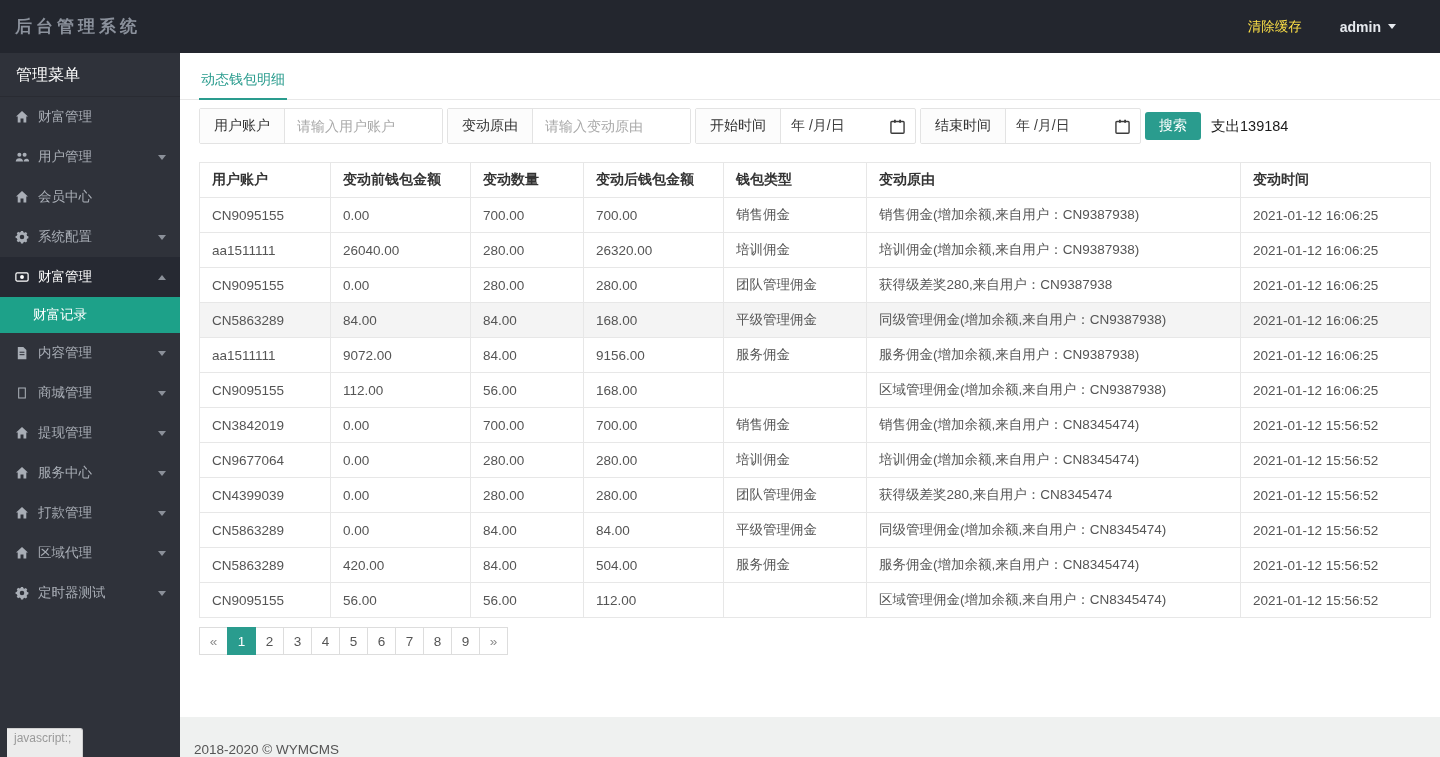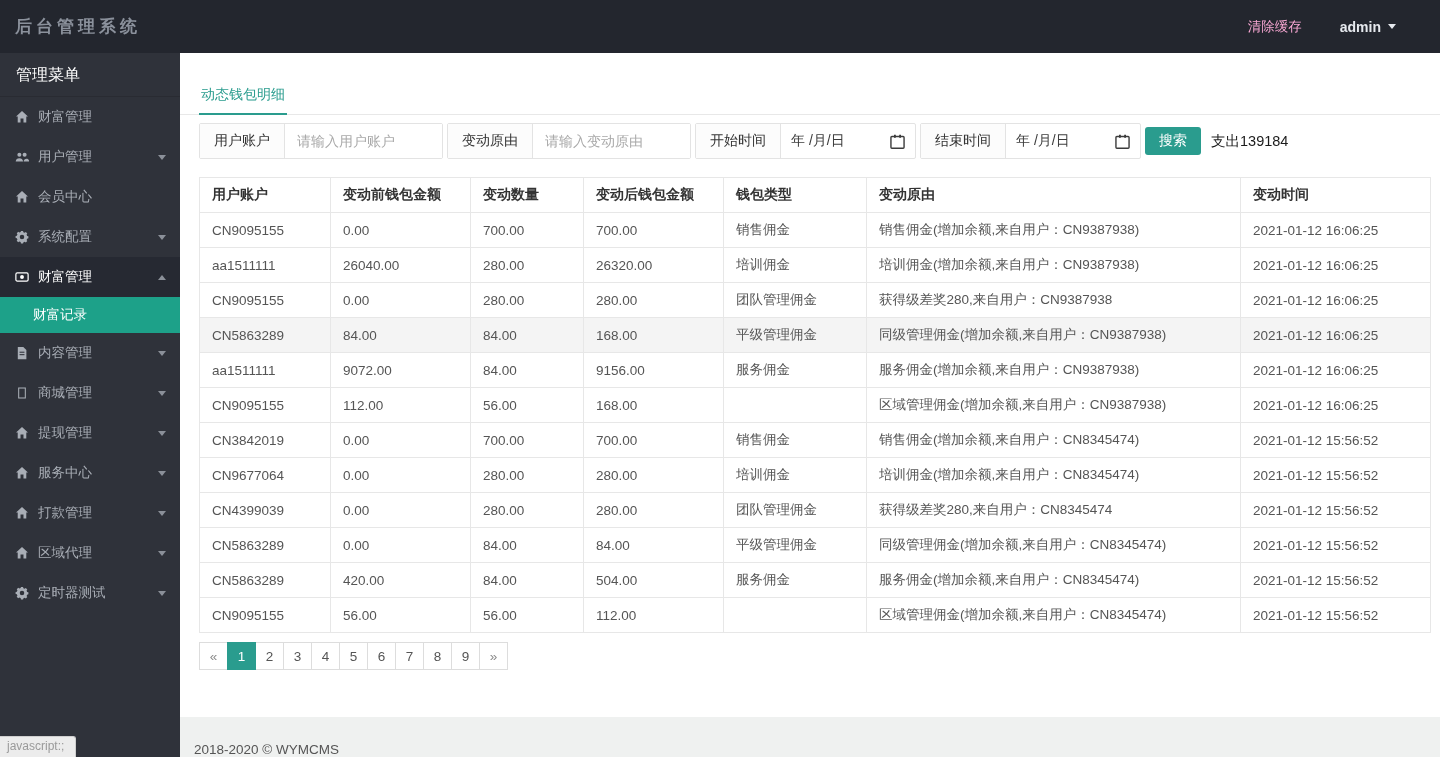--- a/index.html
+++ b/index.html
@@ -5,21 +5,21 @@
   * { margin:0; padding:0; box-sizing:border-box; }
   html,body { width:1440px; height:757px; overflow:hidden; }
   body { font-family:"Liberation Sans", sans-serif; position:relative; background:#fff; }
 
   
   .topbar { position:absolute; top:0; left:0; right:0; height:53px;
             background:var(--topbar-bg,#23262e); display:flex; align-items:center;
             justify-content:space-between; z-index:5; }
   .brand { margin-left:15px; font-size:17px; font-weight:bold; letter-spacing:4px; color:#8b919c; }
   .topbar-right { display:flex; align-items:center; margin-right:44px; gap:38px; }
-  .clear-cache { color:#f9a8d4; font-size:13.5px; cursor:pointer;margin-left:41px; }
+  .clear-cache { color:#fde047; font-size:13.5px; cursor:pointer;margin-left:41px; }
   .user-menu { color:#e6e9ee; font-size:14px; font-weight:bold; display:flex; align-items:center; gap:7px; cursor:pointer; }
   .caret-down { width:0; height:0; border-left:4.5px solid transparent; border-right:4.5px solid transparent; border-top:5.5px solid currentColor; display:inline-block; }
   .caret-up   { width:0; height:0; border-left:4.5px solid transparent; border-right:4.5px solid transparent; border-bottom:5.5px solid currentColor; display:inline-block; }
 
   
   .layout { position:absolute; top:53px; left:0; right:0; bottom:0; display:flex; }
   .sidebar { width:180px; flex-shrink:0; background:var(--sidebar-bg,#2f323a); }
   .menu-title { height:44px; line-height:44px; padding:0 16px; color:#ffffff; font-size:16px;
                 border-bottom:1px solid rgba(0,0,0,0.12); }
   .side-item { height:40px; display:flex; align-items:center; padding:0 14px 0 15px;
@@ -28,21 +28,21 @@
   .side-item .icon svg { width:14px; height:14px; fill:currentColor; }
   .side-item .lbl { flex:1; }
   .side-item .caret { color:#8b9099; }
   .side-item.expanded { background:var(--sidebar-expanded-bg,#262932); color:#fff; }
   .side-sub { height:36px; display:flex; align-items:center; padding-left:33px;
               background:var(--sidebar-active-bg,#1da189); color:#fff; font-size:13.5px; cursor:pointer; }
 
   .content { flex:1; background:#fff; display:flex; flex-direction:column; }
 
   
-  .tabbar { height:62px; border-bottom:1px solid #e8e8e8; padding-left:19px; display:flex; align-items:flex-end; }
+  .tabbar { height:47px; border-bottom:1px solid #e8e8e8; padding-left:19px; display:flex; align-items:flex-end; }
   .tab { display:inline-block; padding:12px 2px 9px; margin-bottom:-1px; color:var(--accent,#2a9c8e);
          font-size:14px; border-bottom:2px solid var(--accent,#2a9c8e); cursor:pointer; }
 
   
   .filters { display:flex; align-items:center; margin:8px 9px 0 19px; gap:4px; }
   .igroup { display:flex; align-items:stretch; height:36px; border:1px solid #e3e3e3; border-radius:2px; background:#fff; }
   .addon { display:flex; align-items:center; padding:0 14px; border-right:1px solid #e3e3e3;
            color:#333; font-size:14px; background:#fcfcfc; white-space:nowrap; }
   .igroup input { border:0; outline:0; padding:0 12px; font-size:14px; color:#333; width:157px; font-family:inherit; }
   .igroup input::placeholder { color:#a9a9a9; }
@@ -67,23 +67,23 @@
           justify-content:center; font-size:13.5px; color:#555; margin-left:-1px; background:#fff;
           cursor:pointer; padding:0 5px; }
   .page:first-child { margin-left:0; }
   .page.arrow { color:#8a8a8a; }
   .page.active { background:var(--accent,#2a9c8e); border-color:var(--accent,#2a9c8e); color:#fff; position:relative; z-index:1; }
 
   .spacer { flex:1; }
   .footer { height:40px; background:#eff1f0; display:flex; align-items:flex-end; padding-left:14px;
             color:#555; font-size:13.5px; }
 
-  .status-tooltip { position:absolute; left:0; bottom:0; z-index:9; background:#ececec;
+  .status-tooltip { position:absolute; left:7px; bottom:0; z-index:9; background:#ececec;
                     border:1px solid #cfcfcf; border-left:0; border-bottom:0; border-top-right-radius:3px;
-                    color:#9a9a9a; font-size:12px; padding:2px 11px 4px 7px; }
+                    color:#9a9a9a; font-size:12px; padding:2px 11px 12px 7px; }
 </style>
 </head>
 <body>
 
 <div class="topbar">
   <div class="brand">后台管理系统</div>
   <div class="topbar-right">
     <span class="clear-cache">清除缓存</span>
     <span class="user-menu">
       <span>admin</span>

